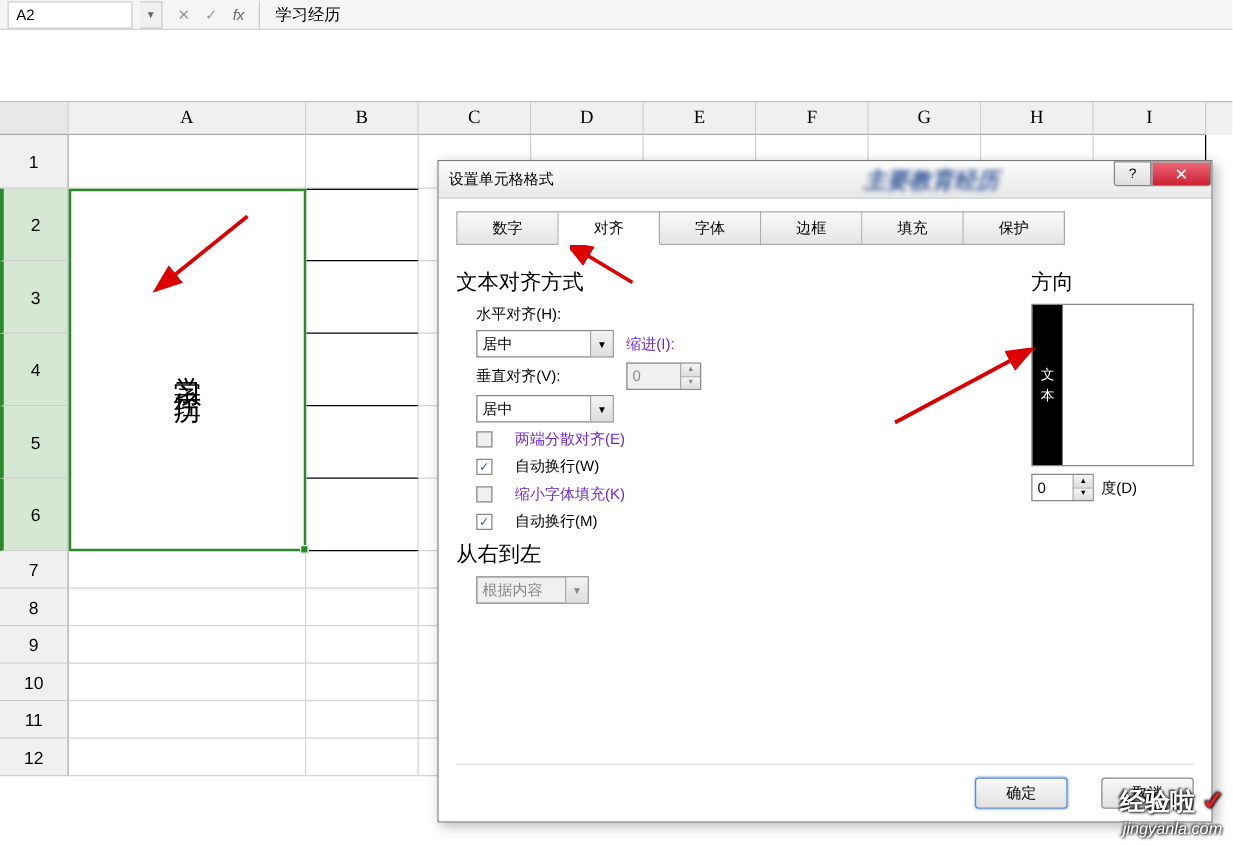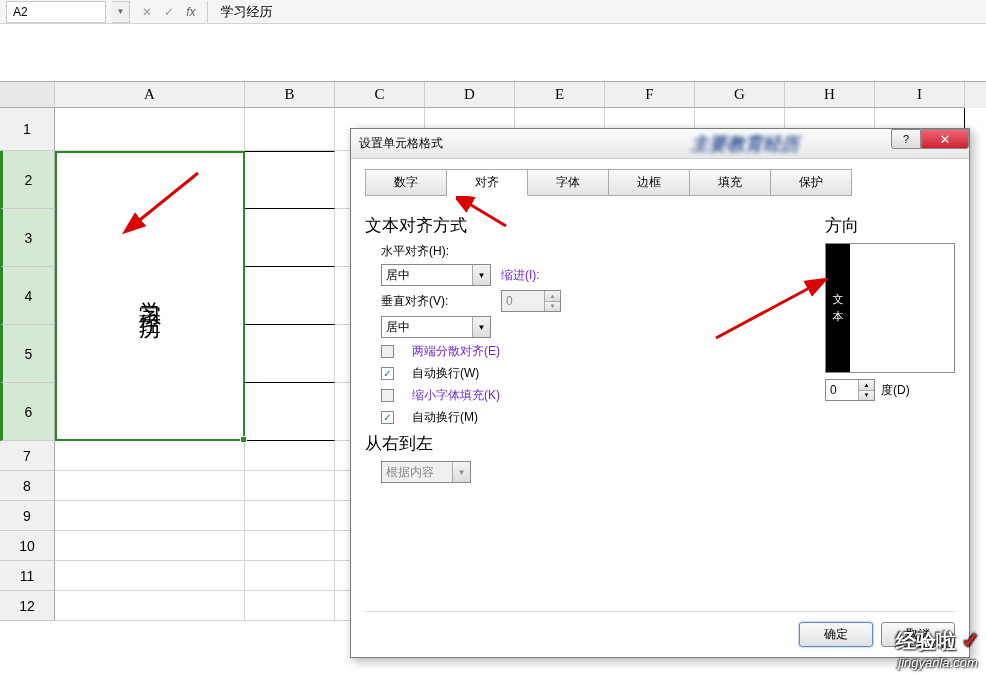--- a/index.html
+++ b/index.html
@@ -110,21 +110,21 @@
     .orient-vert { width: 24px; background: #000; color: #fff; display: flex; flex-direction: column; align-items: center; justify-content: center; font-size: 11px; gap: 2px; }
     .orient-dial { flex: 1; position: relative; background: #fff; }
     .dial-text { position: absolute; left: 8px; top: 50%; transform: translateY(-50%); font-size: 11px; }
     .dial-line { position: absolute; left: 32px; top: 50%; width: 40px; height: 1px; background: #000; }
     .dial-end { position: absolute; width: 6px; height: 6px; background: #c00; transform: rotate(45deg); }
     .dial-dot { position: absolute; width: 4px; height: 4px; background: #000; transform: rotate(45deg); }
     
     .orient-deg-row { display: flex; align-items: center; gap: 6px; margin-top: 6px; font-size: 12px; }
     
     .dlg-footer { display: flex; justify-content: flex-end; gap: 8px; padding: 10px 0 0 0; border-top: 1px solid #ddd; margin-top: auto; }
-    .btn { padding: 3px 24px; border: 1px solid #888; background: linear-gradient(#fafafa,#e0e0e0); font-size: 12px; border-radius: 3px; cursor: pointer; }
+    .btn { padding: 3px 24px; border: 1px solid #888; background: linear-gradient(#fafafa,#e0e0e0); font-size: 12px; border-radius: 3px; cursor: pointer; margin-left: 19px; }
     .btn.primary { border: 1px solid #5a8ac8; box-shadow: 0 0 2px #5a8ac8; }
     
     
     .watermark { position: absolute; right: 6px; bottom: 6px; z-index: 30; text-align: center; }
     .wm-top { font-size: 20px; font-weight: bold; color: #fff; text-shadow: 1px 1px 2px #000, -1px -1px 2px #000; }
     .wm-check { color: #d22; font-size: 22px; }
     .wm-bot { font-size: 13px; color: #fff; text-shadow: 1px 1px 2px #000, -1px -1px 2px #000; font-style: italic; }
   </style>
 </head>
 <body>

